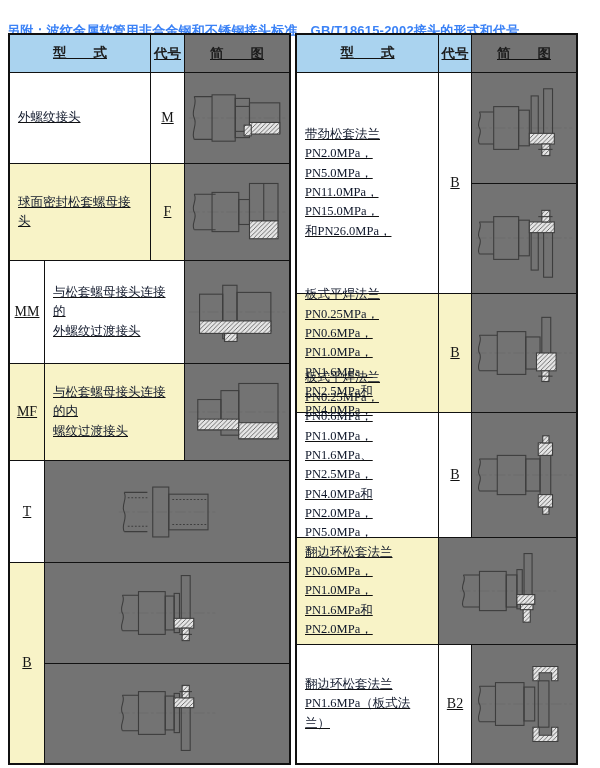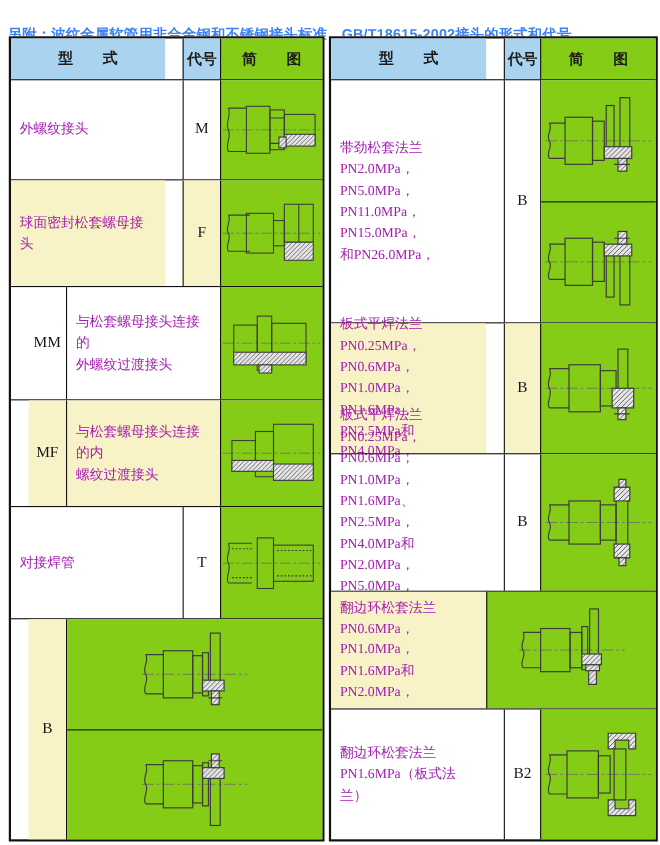--- a/index.html
+++ b/index.html
@@ -5,46 +5,46 @@
   html,body{margin:0;padding:0;background:#fff;}
   .page{
     position:relative;width:600px;height:768px;background:#fff;
     font-family:"Liberation Serif","DejaVu Serif",serif;color:#111;overflow:hidden;
   }
   .title{
     position:absolute;left:7px;top:7px;width:586px;
     font-family:"Liberation Sans","DejaVu Sans",sans-serif;
     font-weight:bold;font-size:13px;letter-spacing:.2px;color:#3b82f6;margin-top:15px;
   }
-  .tables{position:absolute;left:8px;top:33px;width:496px;bottom:3px;display:flex;gap:4px;}
+  .tables{position:absolute;left:8px;top:33px;width:496px;bottom:3px;display:flex;gap:4px;text-decoration:underline;}
   .tbl{border:2px solid var(--border,#111);display:flex;flex-direction:column;background:#fff;box-sizing:border-box;}
   .tbl-left{width:287px;}
   .tbl-right{flex:1;}
   .row{display:flex;border-top:1px solid var(--border,#111);min-height:0;}
   .row.hrow{border-top:none;}
   .cell{border-left:1px solid var(--border,#111);box-sizing:border-box;min-width:0;min-height:0;}
   .row .cell:first-child{border-left:none;}
   .tcell{
     width:140px;padding:4px 8px;display:flex;align-items:center;
-    white-space:pre-line;font-size:12.5px;line-height:1.55;color:#a21caf;
+    white-space:pre-line;font-size:12.5px;line-height:1.55;color:#0f172a;
   }
   .tbl-right .tcell{width:141px;}
   .ccell{
     width:34px;display:flex;align-items:center;justify-content:center;
-    font-size:14px;color:#151515;margin-left:16px;
+    font-size:14px;color:#151515;
   }
   .tbl-right .ccell{width:33px;}
   .hcell{
     background:var(--header-bg,#aad3ef);
     font-family:"Liberation Sans","DejaVu Sans",sans-serif;
     font-weight:bold;font-size:13.5px;color:#1c1c1c;
     display:flex;align-items:center;justify-content:center;white-space:pre;
     padding:0;
   }
-  .dwrap{flex:1;display:flex;align-items:center;justify-content:center;background:#84cc16;overflow:hidden;}
+  .dwrap{flex:1;display:flex;align-items:center;justify-content:center;background:#737373;overflow:hidden;}
   .dcol{flex:1;display:flex;flex-direction:column;min-width:0;}
   .dcol .dwrap{flex:1;border-left:none;}
   .dcol .dwrap + .dwrap{border-top:1px solid var(--border,#111);}
   .hl{background:var(--hl-bg,#f8f3c7);}
   svg.diag{width:104px;height:82px;display:block;}
 </style>
 </head>
 <body>
 
 <div class="page">
@@ -154,21 +154,20 @@
                 <rect x="38" y="22" width="20" height="50"></rect>
                 <rect x="58" y="14" width="44" height="62"></rect>
                 <rect x="12" y="54" width="46" height="12" fill="url(#h3)"></rect>
                 <rect x="58" y="58" width="44" height="18" fill="url(#h3)"></rect>
               </g>
             </svg>
         </div>
       </div>
 
       <div class="row" style="height:101px">
-        <div class="cell tcell">对接焊管</div>
         <div class="cell ccell">T</div>
         <div class="cell dwrap">
           <svg class="diag" viewBox="0 0 112 92">
               <defs>
                 <pattern id="h4" patternUnits="userSpaceOnUse" width="5" height="5">
                   <rect width="5" height="5" fill="#e6e6e6"></rect>
                   <path d="M0,5 L5,0 M-1,1 L1,-1 M4,6 L6,4" stroke="#606060" stroke-width="1"></path>
                 </pattern>
               </defs>
               <line x1="2" y1="46" x2="110" y2="46" stroke="#6a6a6a" stroke-width="0.8" stroke-dasharray="12 3 3 3"></line>

